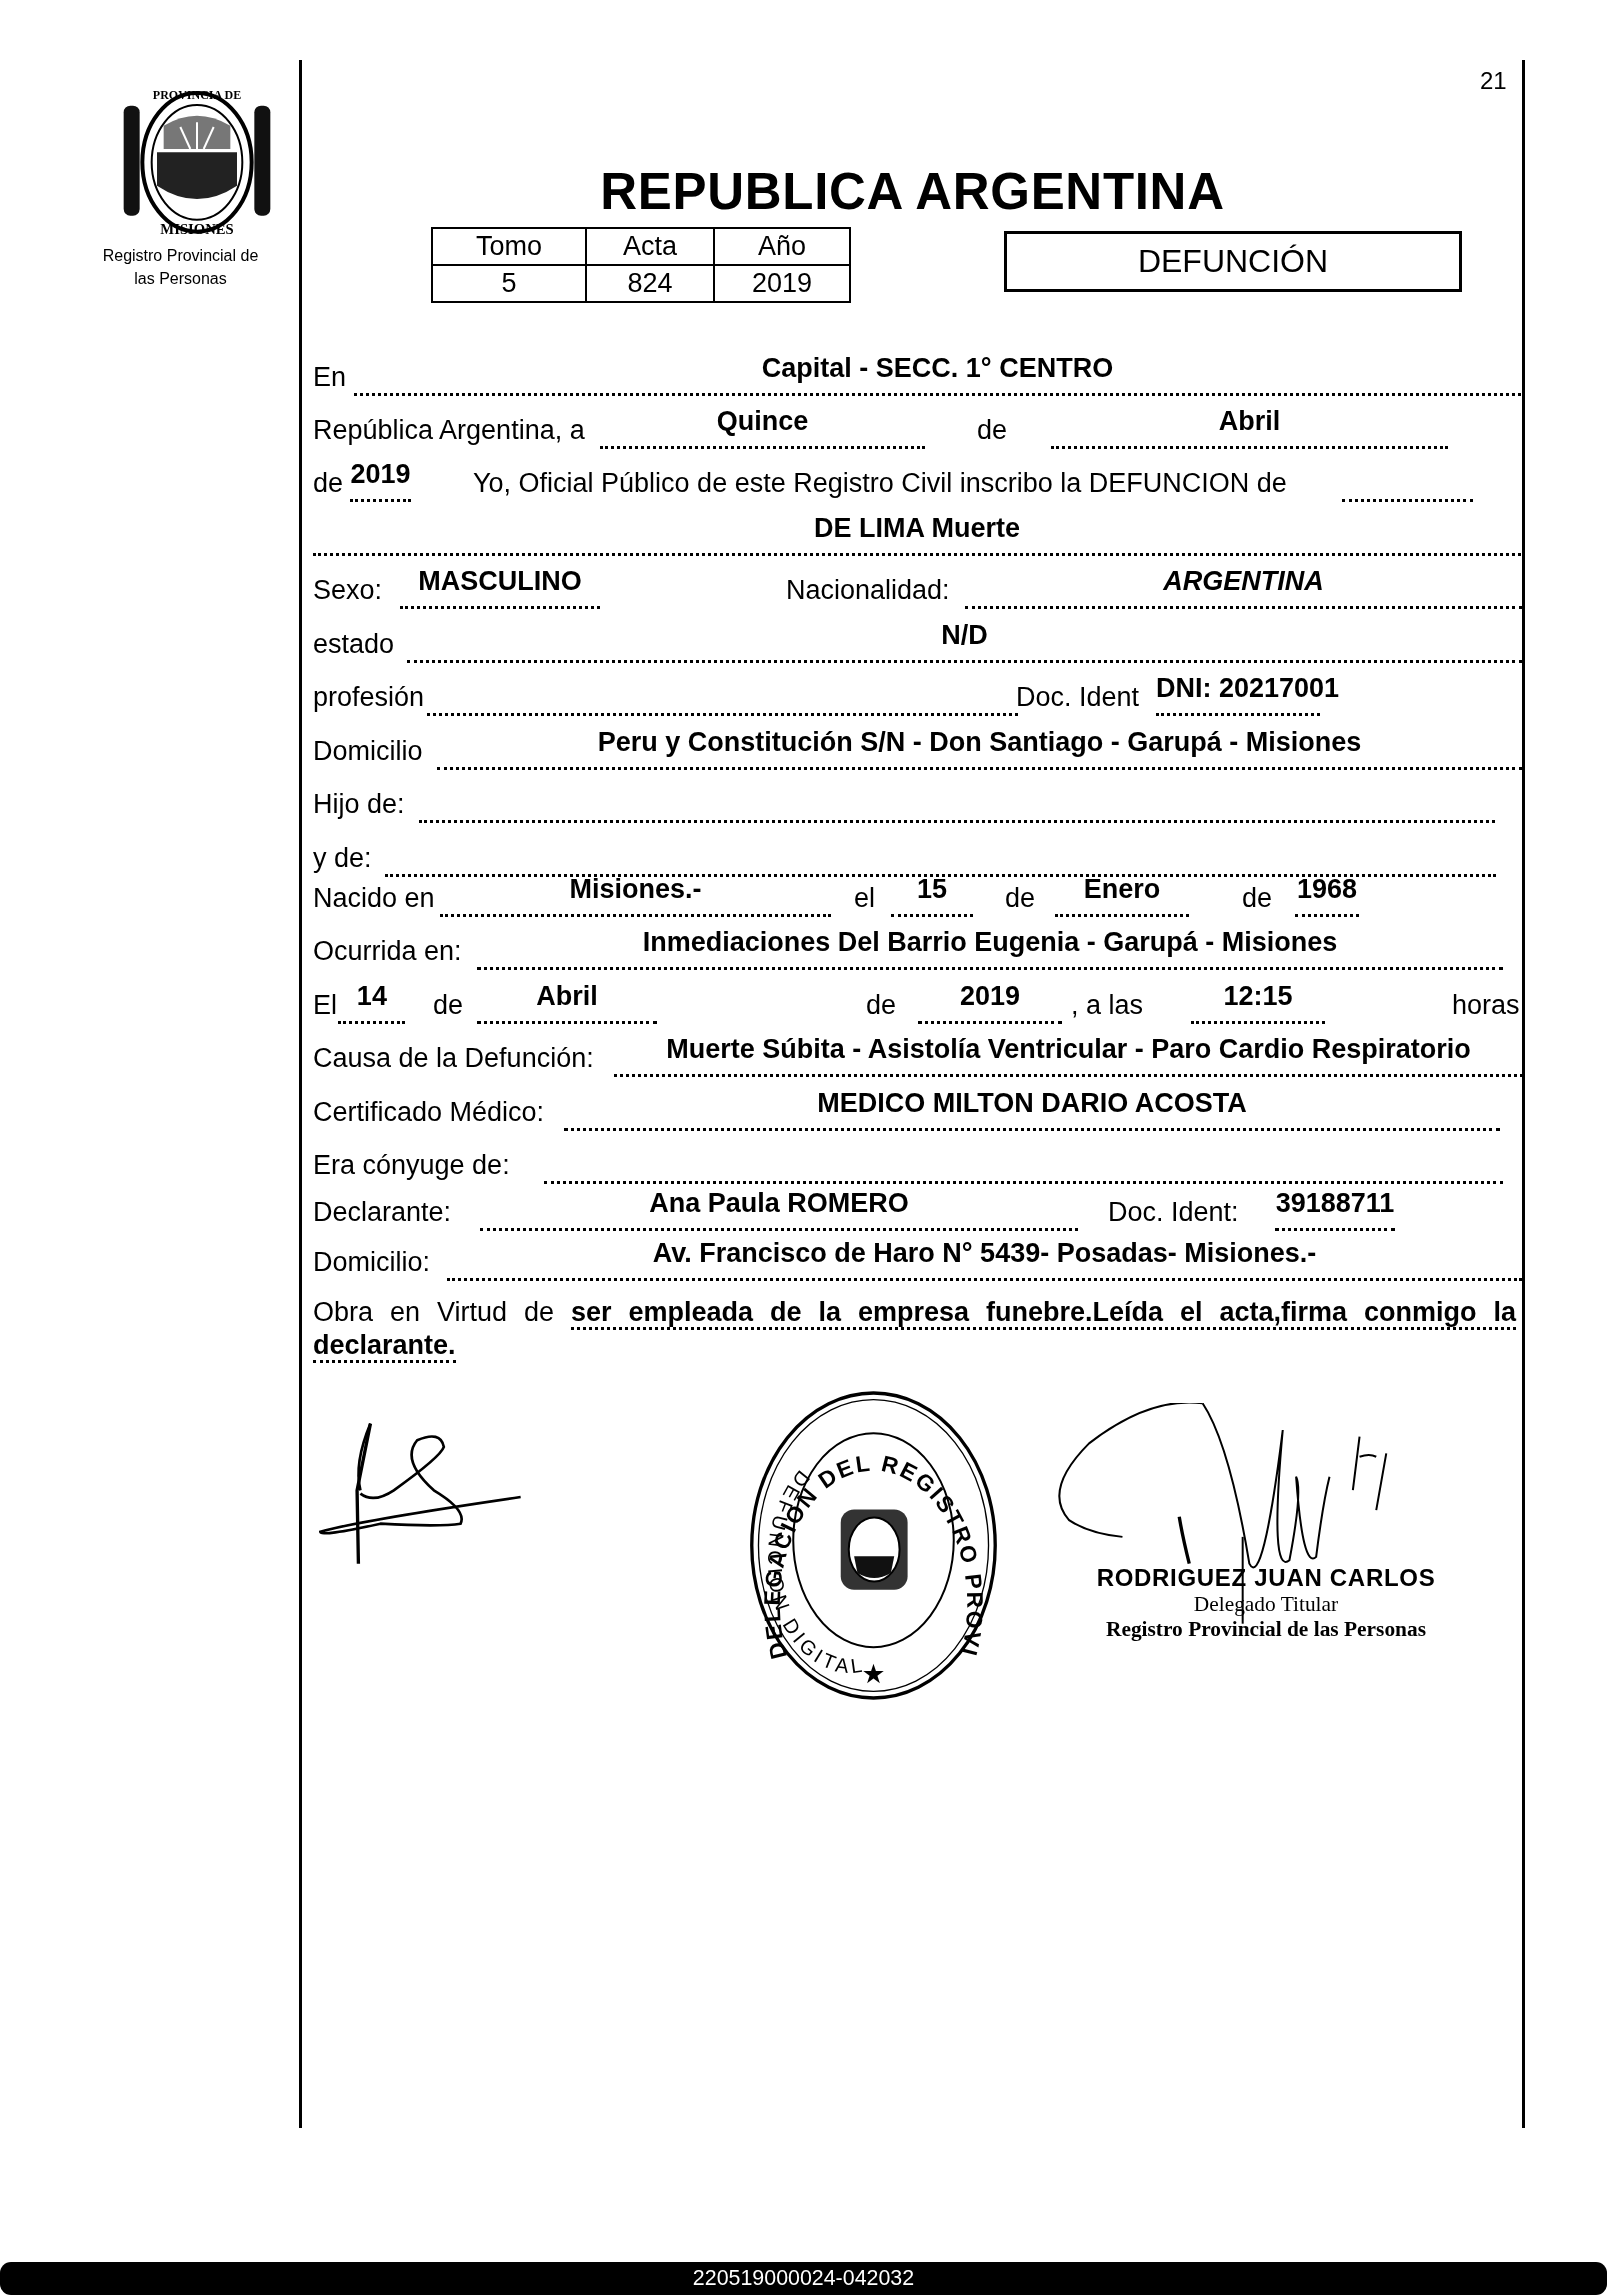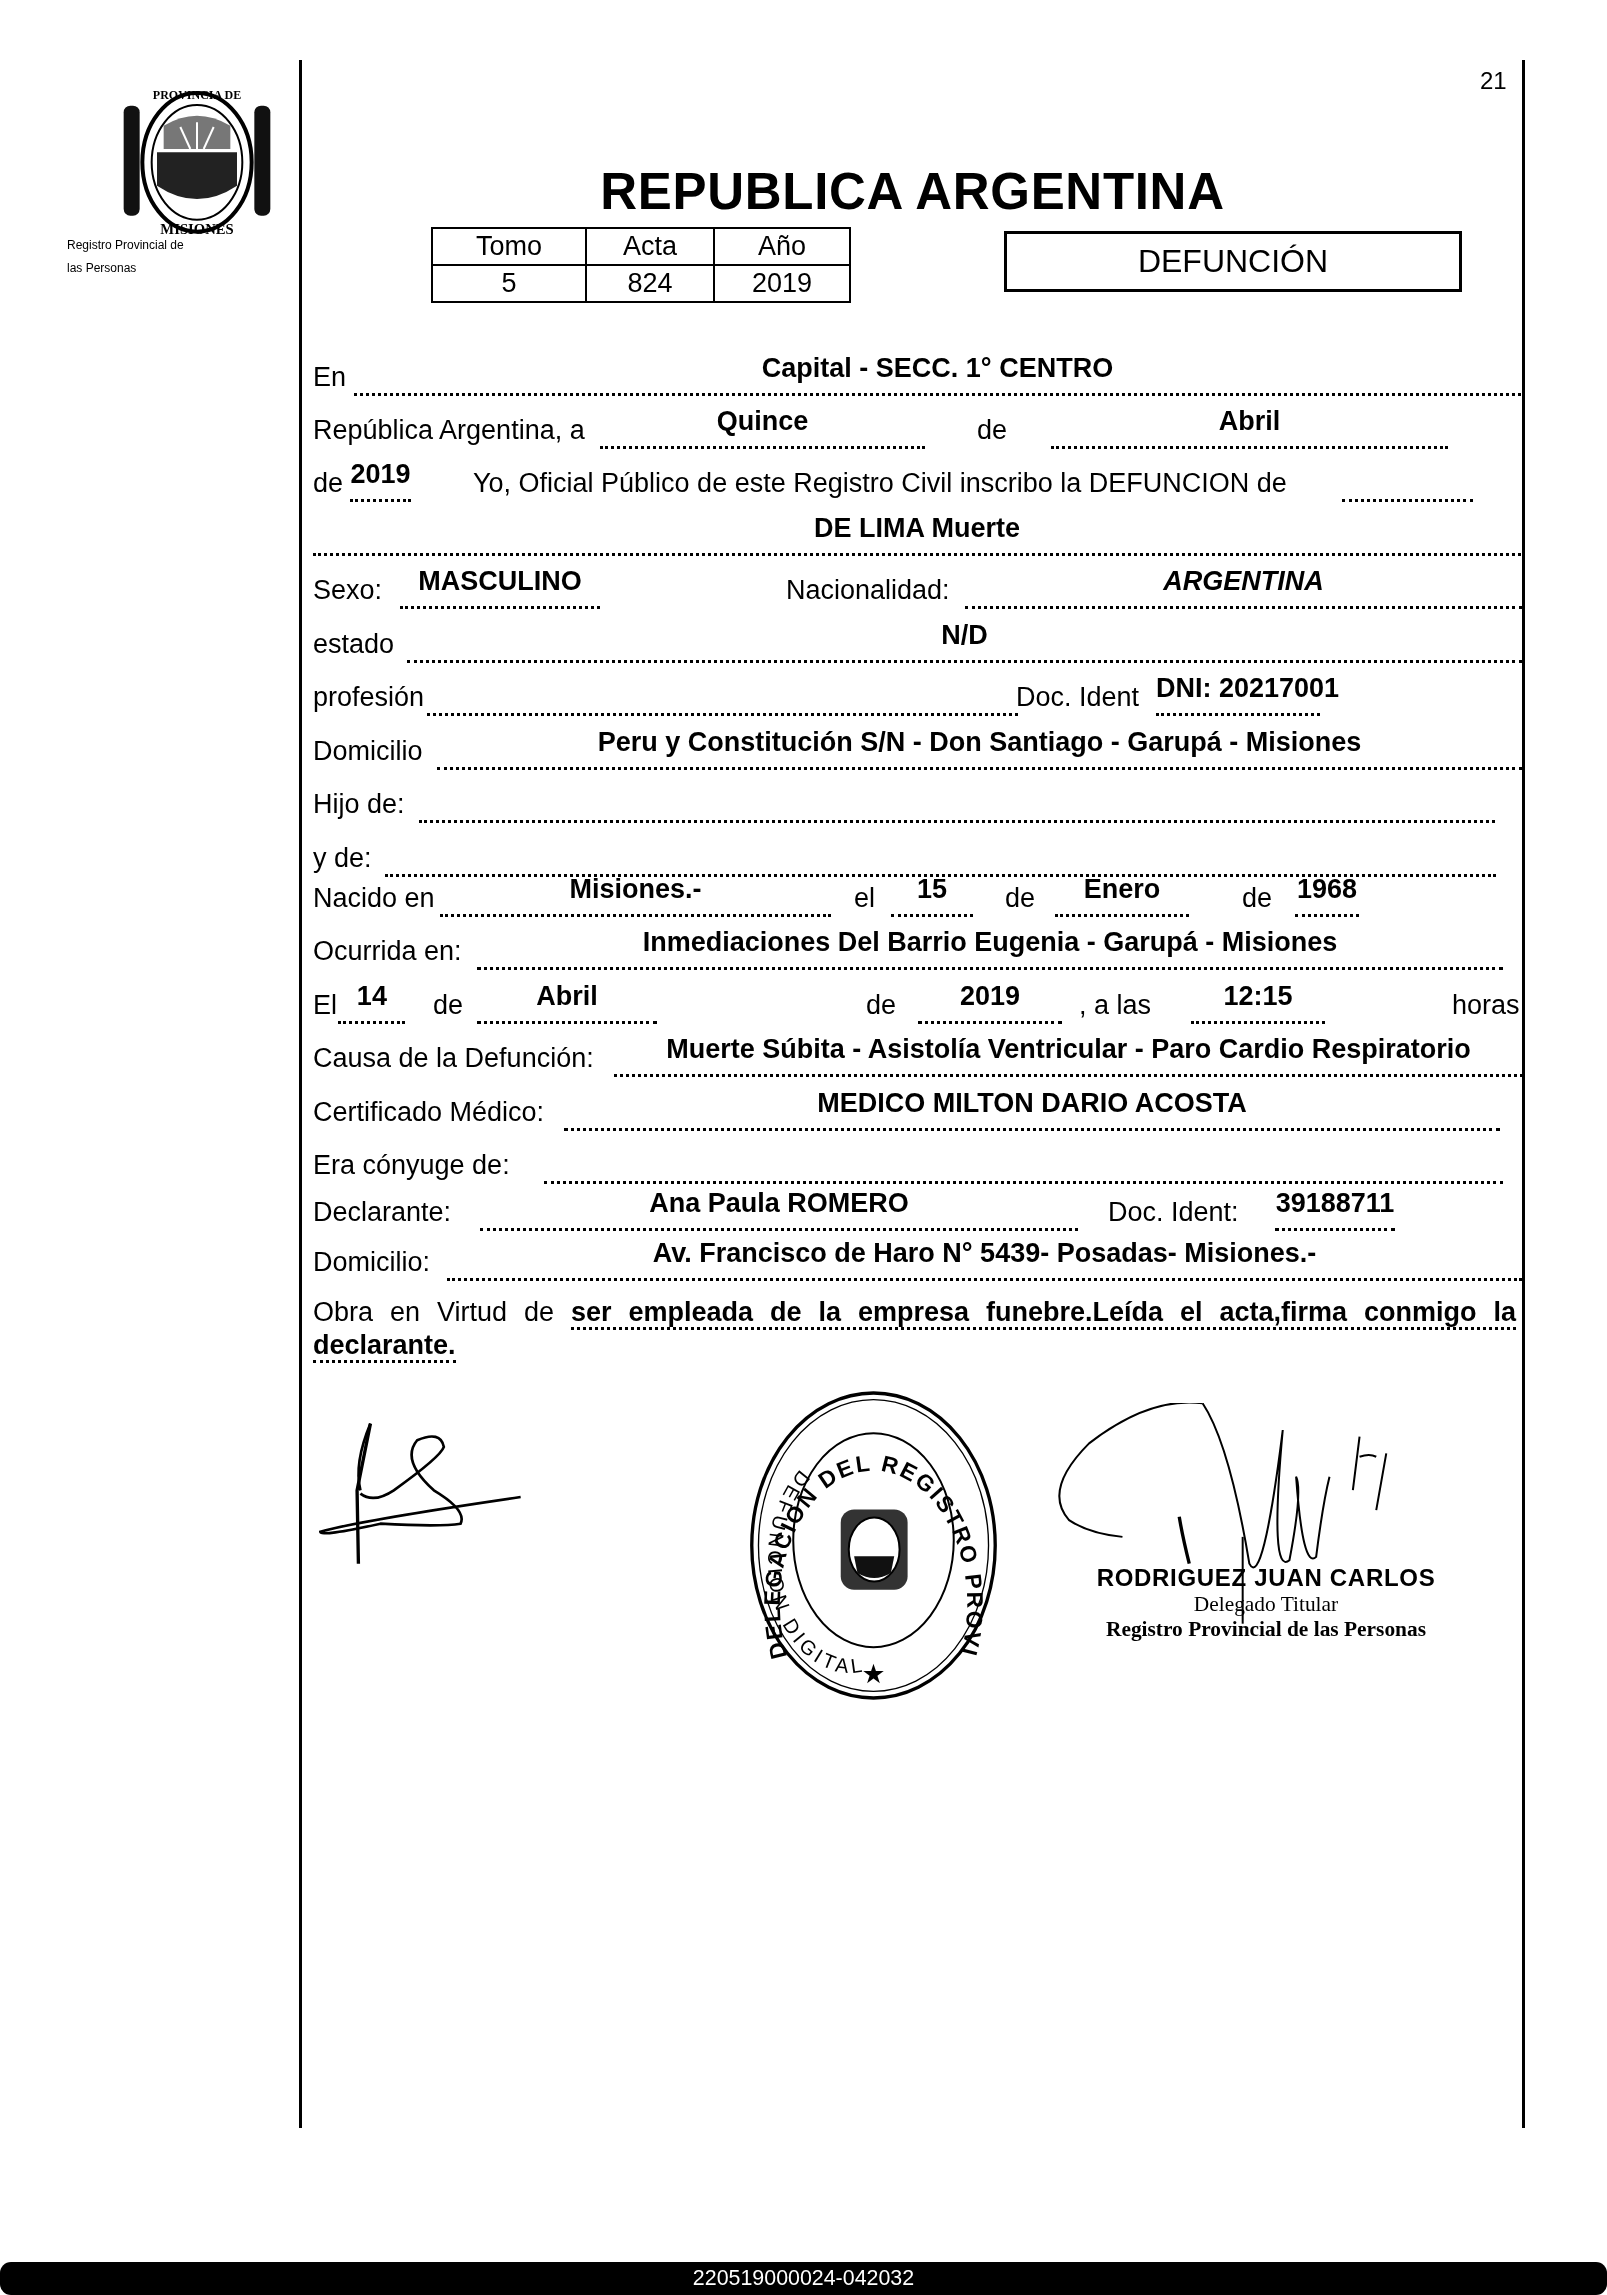--- a/index.html
+++ b/index.html
@@ -1,21 +1,21 @@
 <!DOCTYPE html>
 <html style="font-size:10.7px"><head>
 <meta charset="utf-8">
 <style>
   html, body { margin:0; padding:0; background:#fff; }
   body { width:1607px; height:2295px; position:relative; overflow:hidden;
          font-family:"Liberation Sans", sans-serif; color:#000; }
   .abs { position:absolute; }
   .vline { position:absolute; width:2.7px; background:#000; }
   .logo-wrap { left:117px; top:79px; width:160px; height:160px; }
-  .logo-caption { left:67px; top:234px; width:227px; font-size:12px; line-height:23px; }
+  .logo-caption { left:67px; top:244px; width:227px; text-align:center; font-size:16px; line-height:23px; }
   .page-no { left:1480px; top:67px; font-size:24px; }
   .title { left:301px; top:114px; width:1223px; text-align:center; font-size:51px; font-weight:bold; letter-spacing:0.7px;margin-top:48px; }
   table.reg { position:absolute; left:431px; top:227px; border-collapse:collapse; }
   table.reg td { border:2.7px solid #000; font-size:27px; text-align:center; height:35px; padding:0; }
   table.reg td.c1 { width:152px; } table.reg td.c2 { width:126px; } table.reg td.c3 { width:134px; }
   .type-box { left:1004px; top:231px; width:452px; height:55px; border:3.3px solid #000;
               font-size:32px; display:flex; align-items:center; justify-content:center; }
   .row { position:absolute; left:313px; font-size:27px; height:40px; }
   .lbl { position:absolute; white-space:nowrap; }
   .fld { position:absolute; border-bottom:3.3px dotted #000; height:35px;
@@ -151,21 +151,21 @@
   <div class="fld" style="left:164px; width:1026px; top:0;"><span>Inmediaciones Del Barrio Eugenia - Garupá - Misiones</span></div>
 </div>
 
 <div class="row" style="top:986px; width:1210px;">
   <span class="lbl" style="left:0; top:4px;">El</span>
   <div class="fld" style="left:25.4px; width:67px; top:0;"><span>14</span></div>
   <span class="lbl" style="left:120px; top:4px;">de</span>
   <div class="fld" style="left:164px; width:180px; top:0;"><span>Abril</span></div>
   <span class="lbl" style="left:553px; top:4px;">de</span>
   <div class="fld" style="left:605px; width:144px; top:0;"><span>2019</span></div>
-  <span class="lbl" style="left:758px; top:4px;margin-left:8px;">, a las</span>
+  <span class="lbl" style="left:758px; top:4px;">, a las</span>
   <div class="fld" style="left:878px; width:134px; top:0;"><span>12:15</span></div>
   <span class="lbl" style="left:1139px; top:4px;">horas</span>
 </div>
 
 <div class="row" style="top:1039px; width:1210px;">
   <span class="lbl" style="left:0; top:4px;">Causa de la Defunción:</span>
   <div class="fld" style="left:301px; width:909px; top:0; font-size:27px;"><span>Muerte Súbita - Asistolía Ventricular - Paro Cardio Respiratorio</span></div>
 </div>
 
 <div class="row" style="top:1093px; width:1210px;">

